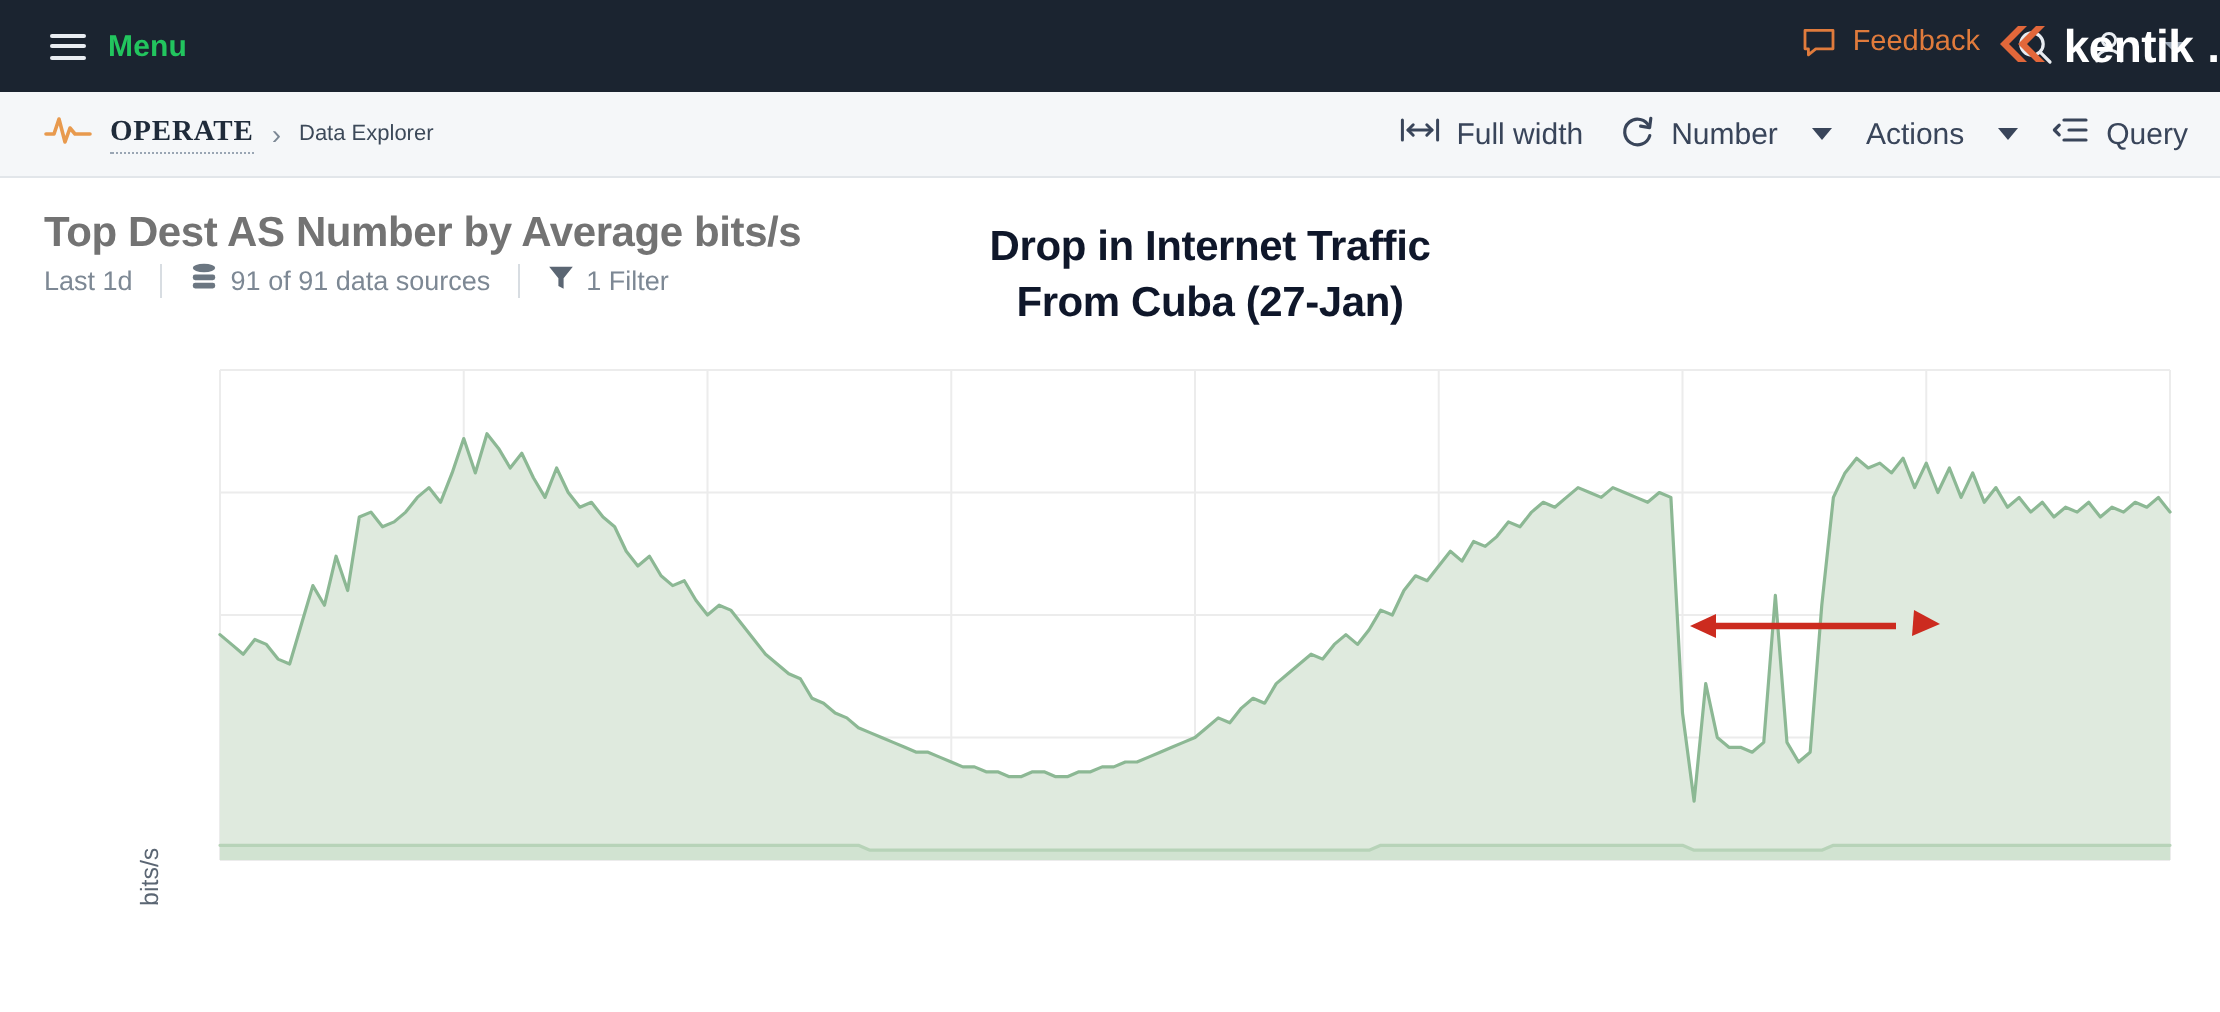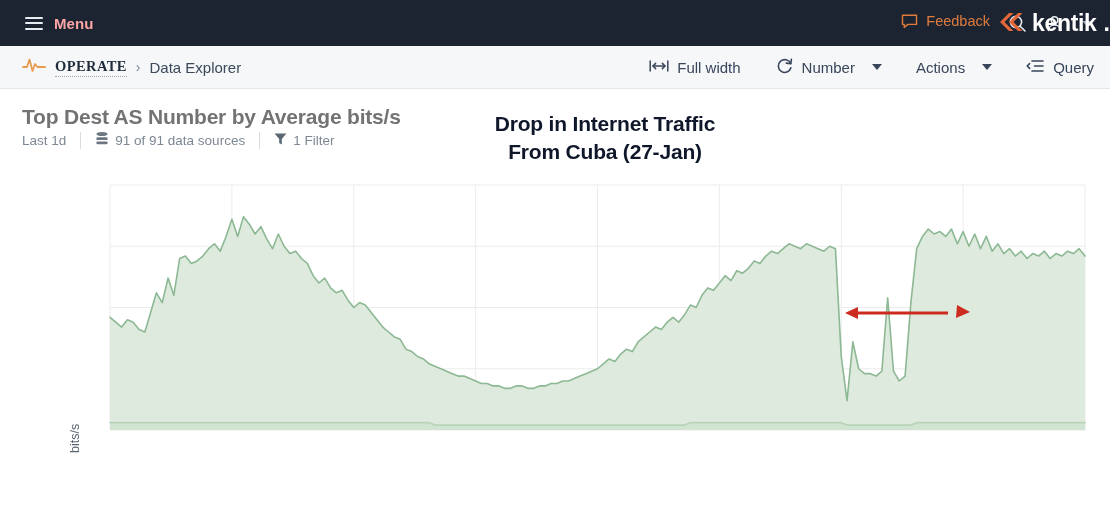--- a/index.html
+++ b/index.html
@@ -19,21 +19,21 @@
     height: 46px; width: 100%;
     background: #1b2430;
     display: flex; align-items: center;
   }
   .menu-group {
     display: flex; align-items: center; gap: 11px;
     margin-left: 25px; cursor: pointer;
   }
   .hamburger { display: flex; flex-direction: column; justify-content: space-between; width: 18px; height: 13px; }
   .hamburger i { display:block; height: 2px; background:#e9edf2; border-radius:1px; }
-  .menu-label { color:#fca5a5; font-size:15px; font-weight:700; letter-spacing:.1px; }
+  .menu-label { color:#22c55e; font-size:15px; font-weight:700; letter-spacing:.1px; }
 
   .brand {
     position:absolute; left:0; right:0; top:0; bottom:0;
     display:flex; align-items:center; justify-content:flex-end;
     pointer-events:none;
   }
   .brand-inner { display:flex; align-items:baseline; gap:7px; pointer-events:auto; }
   .brand-chevrons { display:flex; align-items:center; position:relative; top:2px; }
   .brand-name { color:#ffffff; font-size:23px; font-weight:700; letter-spacing:-.3px; }
   .brand-dot { color:#ffffff; font-size:23px; font-weight:700; }
@@ -58,24 +58,24 @@
     background:#f5f7f9;
     border-bottom:1px solid #e2e6ea;
     display:flex; align-items:center;
   }
   .crumbs { display:flex; align-items:center; gap:9px; margin-left:22px; }
   .crumb-operate {
     color:#1f2b3a; font-size:14.5px; font-weight:700; letter-spacing:.4px;
     border-bottom:1px dotted #9aa6b4; padding-bottom:1px; cursor:pointer;font-family:Liberation Serif, serif;
   }
   .crumb-sep { color:#7b8794; font-size:14px; }
-  .crumb-current { color:#3c4959; font-size:15px; cursor:pointer; }
+  .crumb-current { color:#3c4959; font-size:11px; cursor:pointer; }
 
   .subbar-right { margin-left:auto; margin-right:16px; display:flex; align-items:center; gap:17px; }
-  .sb-item { display:flex; align-items:center; gap:8px; color:#39455a; font-size:15px; cursor:pointer;margin-left:17px; }
+  .sb-item { display:flex; align-items:center; gap:8px; color:#39455a; font-size:15px; cursor:pointer; }
   .sb-caret {
     width:0;height:0;border-left:5px solid transparent;border-right:5px solid transparent;
     border-top:6px solid #39455a; cursor:pointer;
   }
 
   
   .panel-title {
     position:absolute; left:22px; top:105px;
     font-size:21px; font-weight:700; color:#737373; letter-spacing:-.2px;
   }

